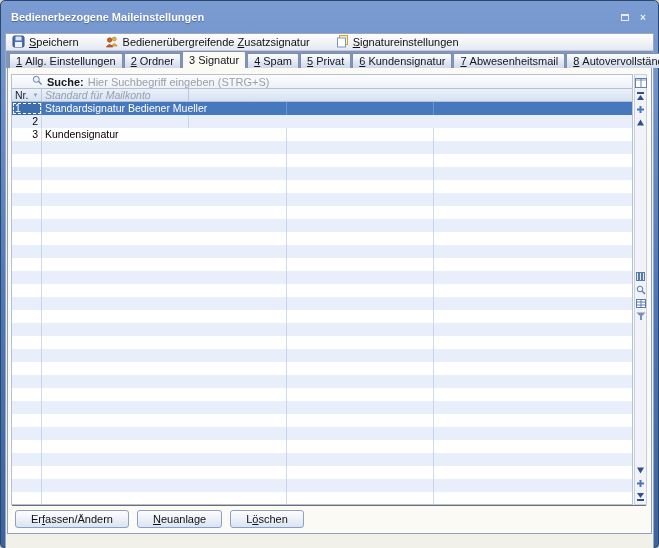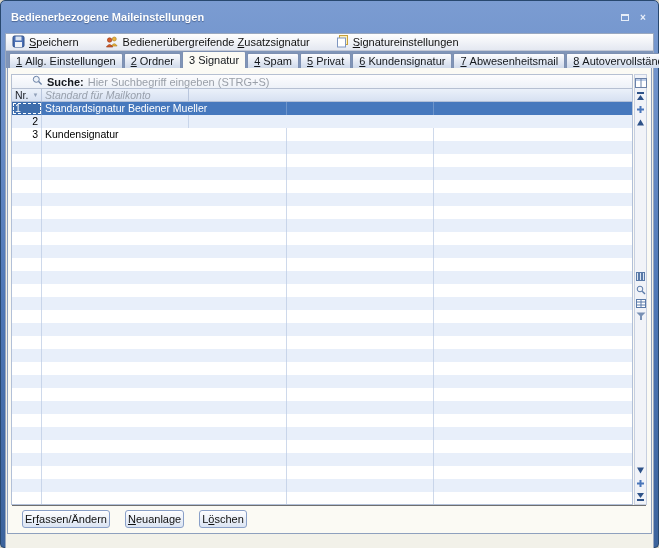--- a/index.html
+++ b/index.html
@@ -65,23 +65,23 @@
   .row.selected .cell.c-nr{background:#3e6dac;text-align:left;outline:1px dashed #fff;outline-offset:-2px;}
   
   .strip{width:13px;height:431px;margin-left:1px;background:#f1f3f8;border:1px solid #c6cfe0;
     display:flex;flex-direction:column;justify-content:space-between;align-items:center;padding:1px 0;}
   .sgroup{display:flex;flex-direction:column;align-items:center;}
   .sicon{display:block;margin:2px 0;line-height:0;cursor:default;}
   
   .pagebottom{margin-top:auto;}
   .divider{border-top:1px solid #6f6f6f;margin:0 1px 4px 1px;}
   .buttonrow{display:flex;gap:8px;padding:0 0 2px 4px;}
-  .btn{height:18px;display:inline-flex;align-items:center;padding:0 2px;
+  .btn{height:18px;display:inline-flex;align-items:center;padding:0 15px;
     background:linear-gradient(180deg,#fdfdfe,#dbe4f3);border:1px solid #8aa0c8;border-radius:3px;
-    color:#111;font-size:11px;cursor:default;white-space:nowrap;box-shadow:0 1px 0 rgba(255,255,255,.7) inset;margin-left:7px;}
+    color:#111;font-size:11px;cursor:default;white-space:nowrap;box-shadow:0 1px 0 rgba(255,255,255,.7) inset;}
   .btn u{text-decoration:underline;}
 </style>
 </head>
 <body>
 
 <div class="window">
   <div class="titlebar">
     <span class="title">Bedienerbezogene Maileinstellungen</span>
     <span class="winbtns">
       <span class="winbtn">

